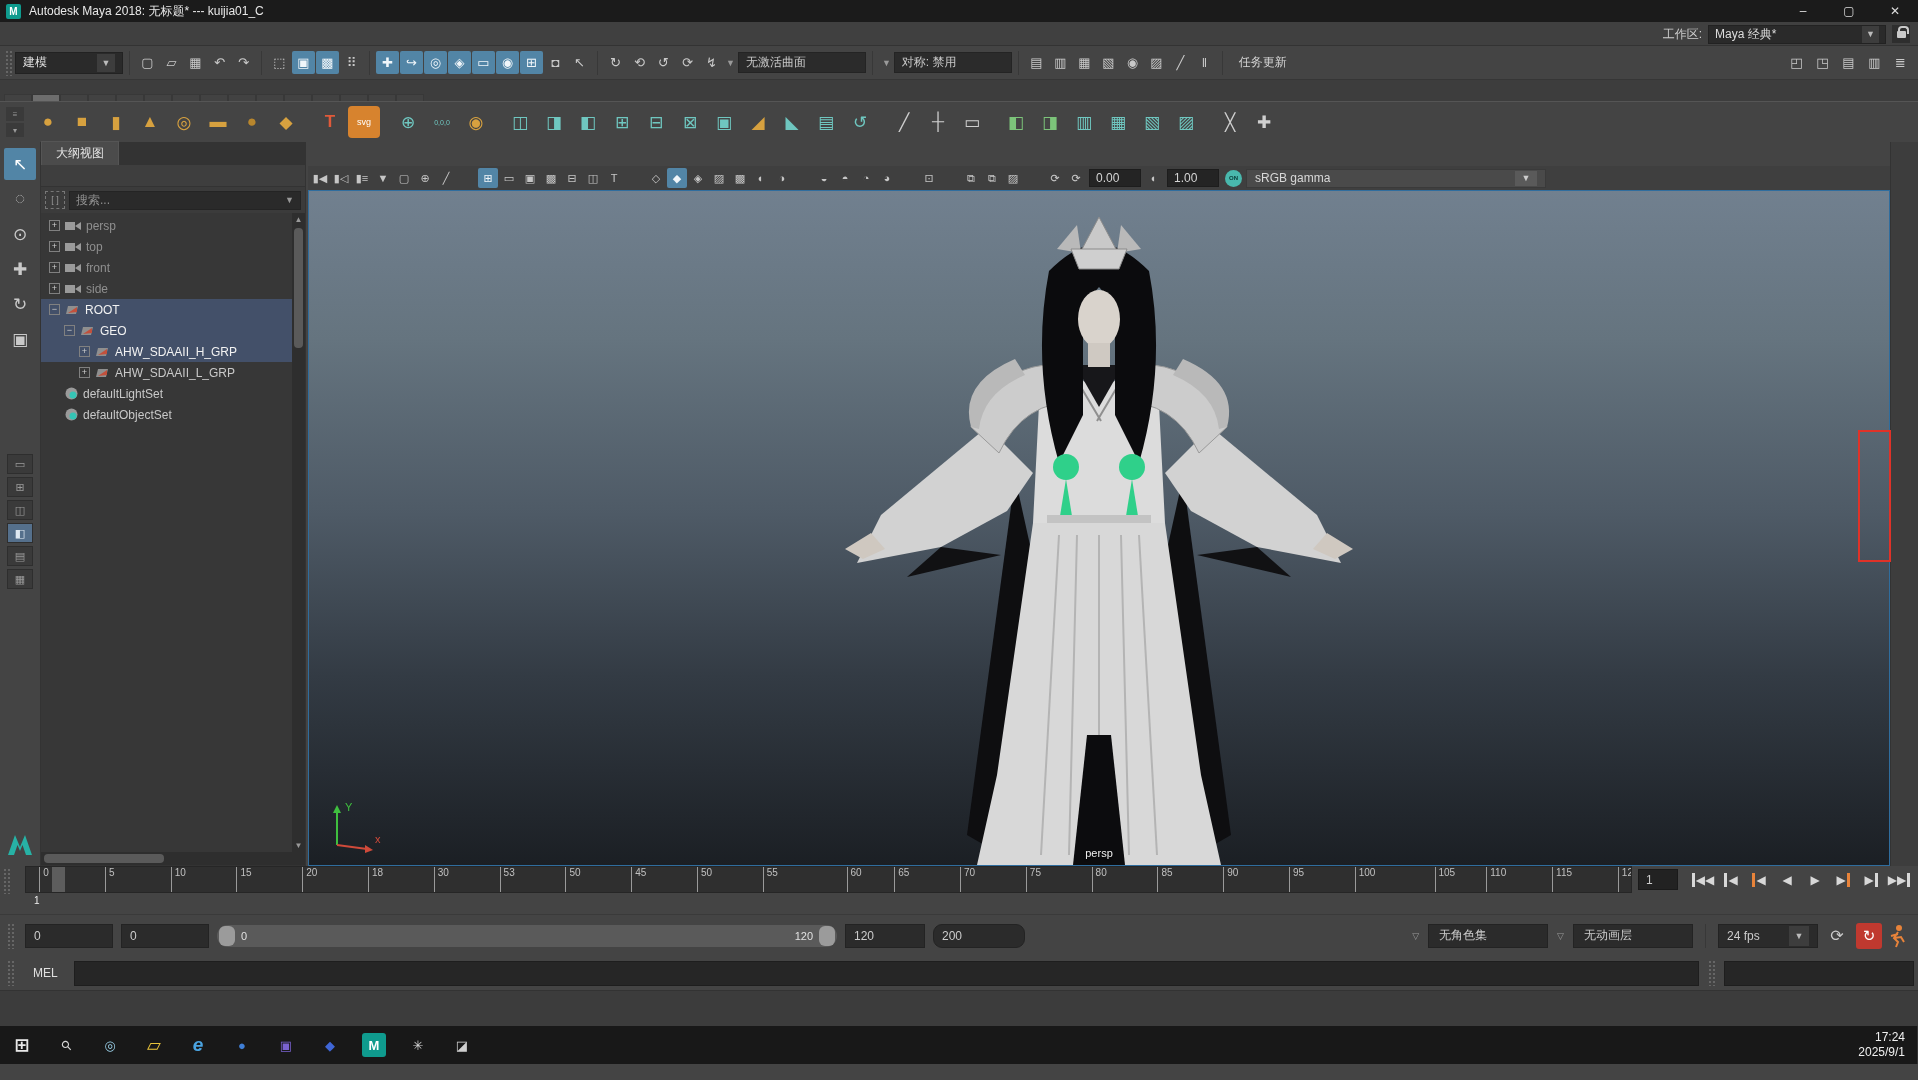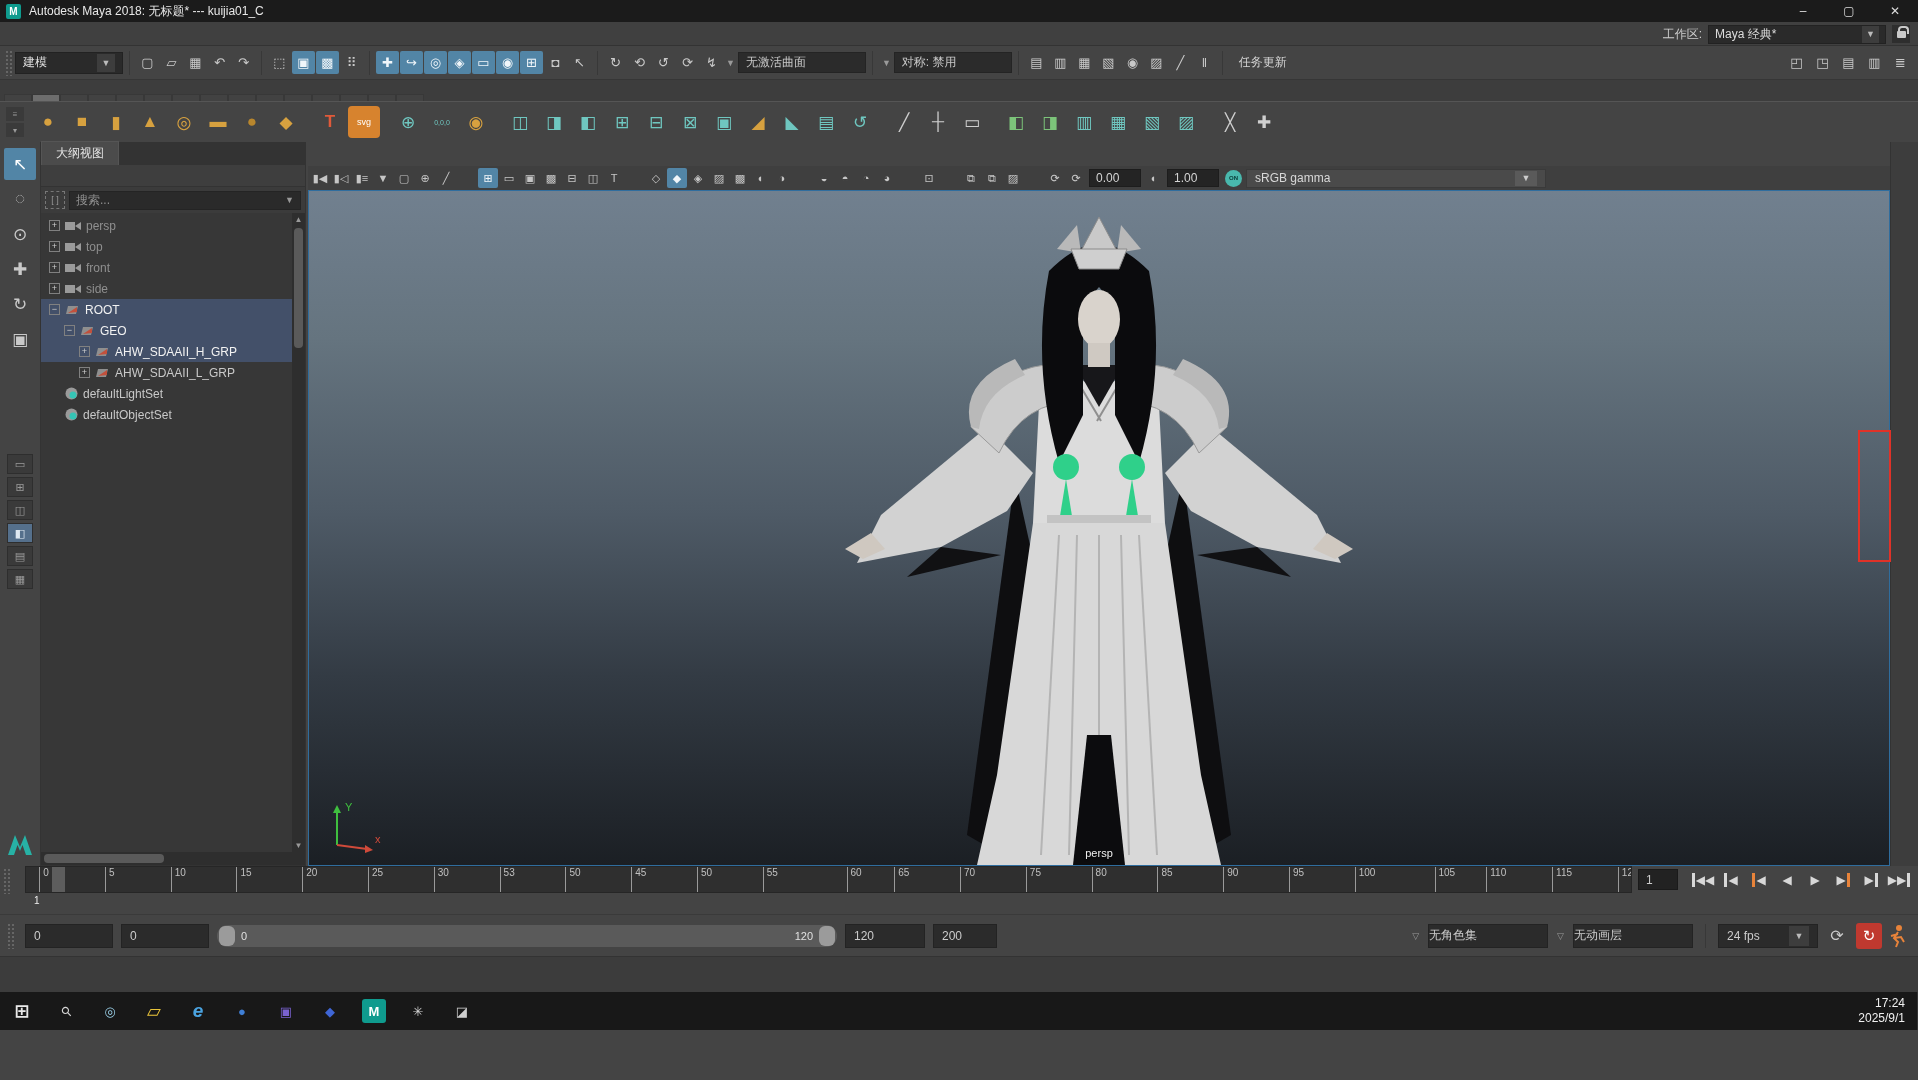--- a/index.html
+++ b/index.html
@@ -124,21 +124,21 @@
 
   
   .rangerow{height:42px;background:#444;display:flex;align-items:center;gap:8px;padding:0 4px;border-top:1px solid #3a3a3a;}
   .rfield{width:88px;height:24px;background:#2b2b2b;border:1px solid #232323;color:#ccc;display:flex;align-items:center;padding:0 8px;}
   .rslider{flex:1;max-width:620px;height:22px;background:#5a5a5a;border-radius:11px;position:relative;display:flex;align-items:center;}
   .rhandle{width:16px;height:20px;background:#9b9b9b;border-radius:6px;position:absolute;top:1px;}
   .rhandle.left{left:2px;} .rhandle.right{right:2px;}
   .rlab-left{position:absolute;left:24px;color:#e0e0e0;font-size:11px;}
   .rlab-right{position:absolute;right:24px;color:#e0e0e0;font-size:11px;}
   .range-right{display:flex;align-items:center;gap:6px;margin-left:auto;padding-right:8px;}
-  .dd-field{height:24px;background:#2b2b2b;border:1px solid #232323;color:#ccc;display:flex;align-items:center;padding:0 0;}
+  .dd-field{height:24px;background:#2b2b2b;border:1px solid #232323;color:#ccc;display:flex;align-items:center;padding:0 10px;}
   .fps-select{width:100px;height:24px;background:#2b2b2b;border:1px solid #232323;color:#ccc;display:flex;align-items:center;padding:0 8px;}
   .fps-select .arr{margin-left:auto;width:20px;height:20px;background:#3d3d3d;color:#bbb;font-size:9px;display:flex;align-items:center;justify-content:center;}
   .autokey{width:26px;height:26px;background:#c0392f;border-radius:3px;color:#fff;font-size:15px;display:flex;align-items:center;justify-content:center;}
   .loopbtn{color:#ccc;font-size:16px;width:26px;text-align:center;}
 
   
   .melrow{height:34px;background:#444;display:flex;align-items:center;gap:6px;padding:0 4px;}
   .mel-label{color:#e0e0e0;padding:0 10px;}
   .mel-input{flex:1;height:25px;background:#262626;border:1px solid #1e1e1e;}
   .mel-result{width:190px;height:25px;background:#262626;border:1px solid #1e1e1e;}
@@ -892,21 +892,21 @@
             <div class="tick" style="left: 9.01639%;">
               <span>10</span>
             </div>
             <div class="tick" style="left: 13.1148%;">
               <span>15</span>
             </div>
             <div class="tick" style="left: 17.2131%; text-decoration: underline;">
               <span>20</span>
             </div>
             <div class="tick" style="left: 21.3115%;">
-              <span>25</span>
+              <span>18</span>
             </div>
             <div class="tick" style="left: 25.4098%;">
               <span>30</span>
             </div>
             <div class="tick" style="left: 29.5082%;">
               <span>53</span>
             </div>
             <div class="tick" style="left: 33.6066%;">
               <span>50</span>
             </div>
@@ -1006,40 +1006,47 @@
     <div class="grip"></div>
     <div class="rfield">0</div>
     <div class="rfield">0</div>
     <div class="rslider">
       <div class="rhandle left"></div>
       <span class="rlab-left">0</span>
       <span class="rlab-right">120</span>
       <div class="rhandle right"></div>
     </div>
     <div class="rfield" style="width:80px;">120</div>
-    <div class="rfield" style="width:64px;">200</div>
+    <div class="rfield" style="width:92px;border-radius:9px;">200</div>
     <div class="range-right">
       <span class="tiny-arr">▽</span>
       <div class="dd-field" style="width:120px;">无角色集</div>
       <span class="tiny-arr">▽</span>
       <div class="dd-field" style="width:120px;">无动画层</div>
       <div class="vsep"></div>
       <div class="fps-select">
         <span>24 fps</span>
           <span class="arr">▼</span>
       </div>
       <div class="loopbtn">⟳</div>
       <div class="autokey">↻</div>
       <svg width="18" height="24" viewBox="0 0 18 24">
         <circle cx="11" cy="4" r="3" fill="#e8833a"></circle>
         <path d="M10 8 L6 14 L10 18 L8 23 M6 14 L13 13 L16 18 M10 10 L3 12" stroke="#e8833a" stroke-width="2" fill="none"></path>
       </svg>
     </div>
   </div>
 
+  <div class="melrow">
+    <div class="grip"></div>
+    <span class="mel-label">MEL</span>
+    <div class="mel-input"></div>
+    <div class="grip"></div>
+    <div class="mel-result"></div>
+  </div>
 
   <div class="helprow"></div>
 
   <div class="taskbar">
     <div style="display:flex;">
 
     <div class="tbicon">
           <span class="tile" style=";color:#e8e8e8;font-size:18px">⊞</span>
         </div>
         <div class="tbicon">

